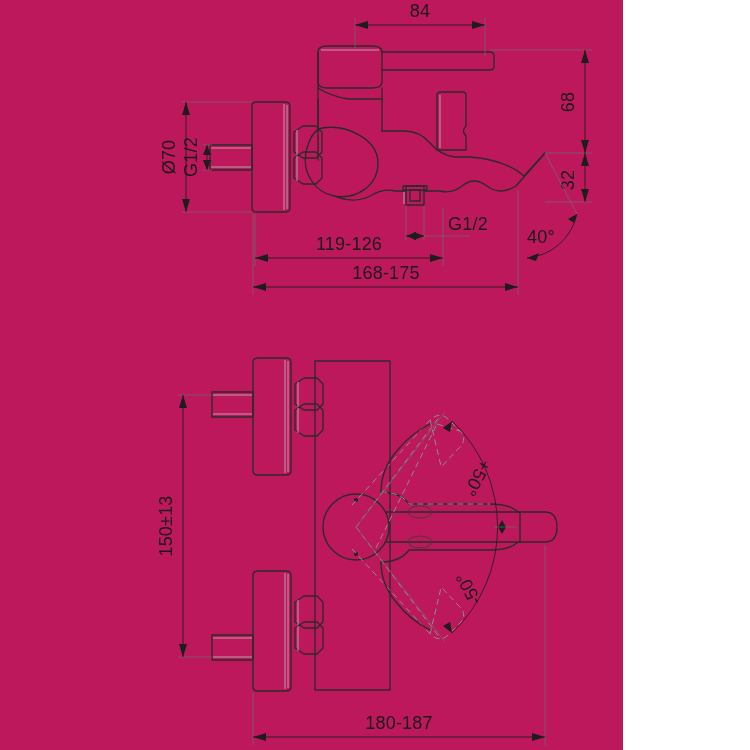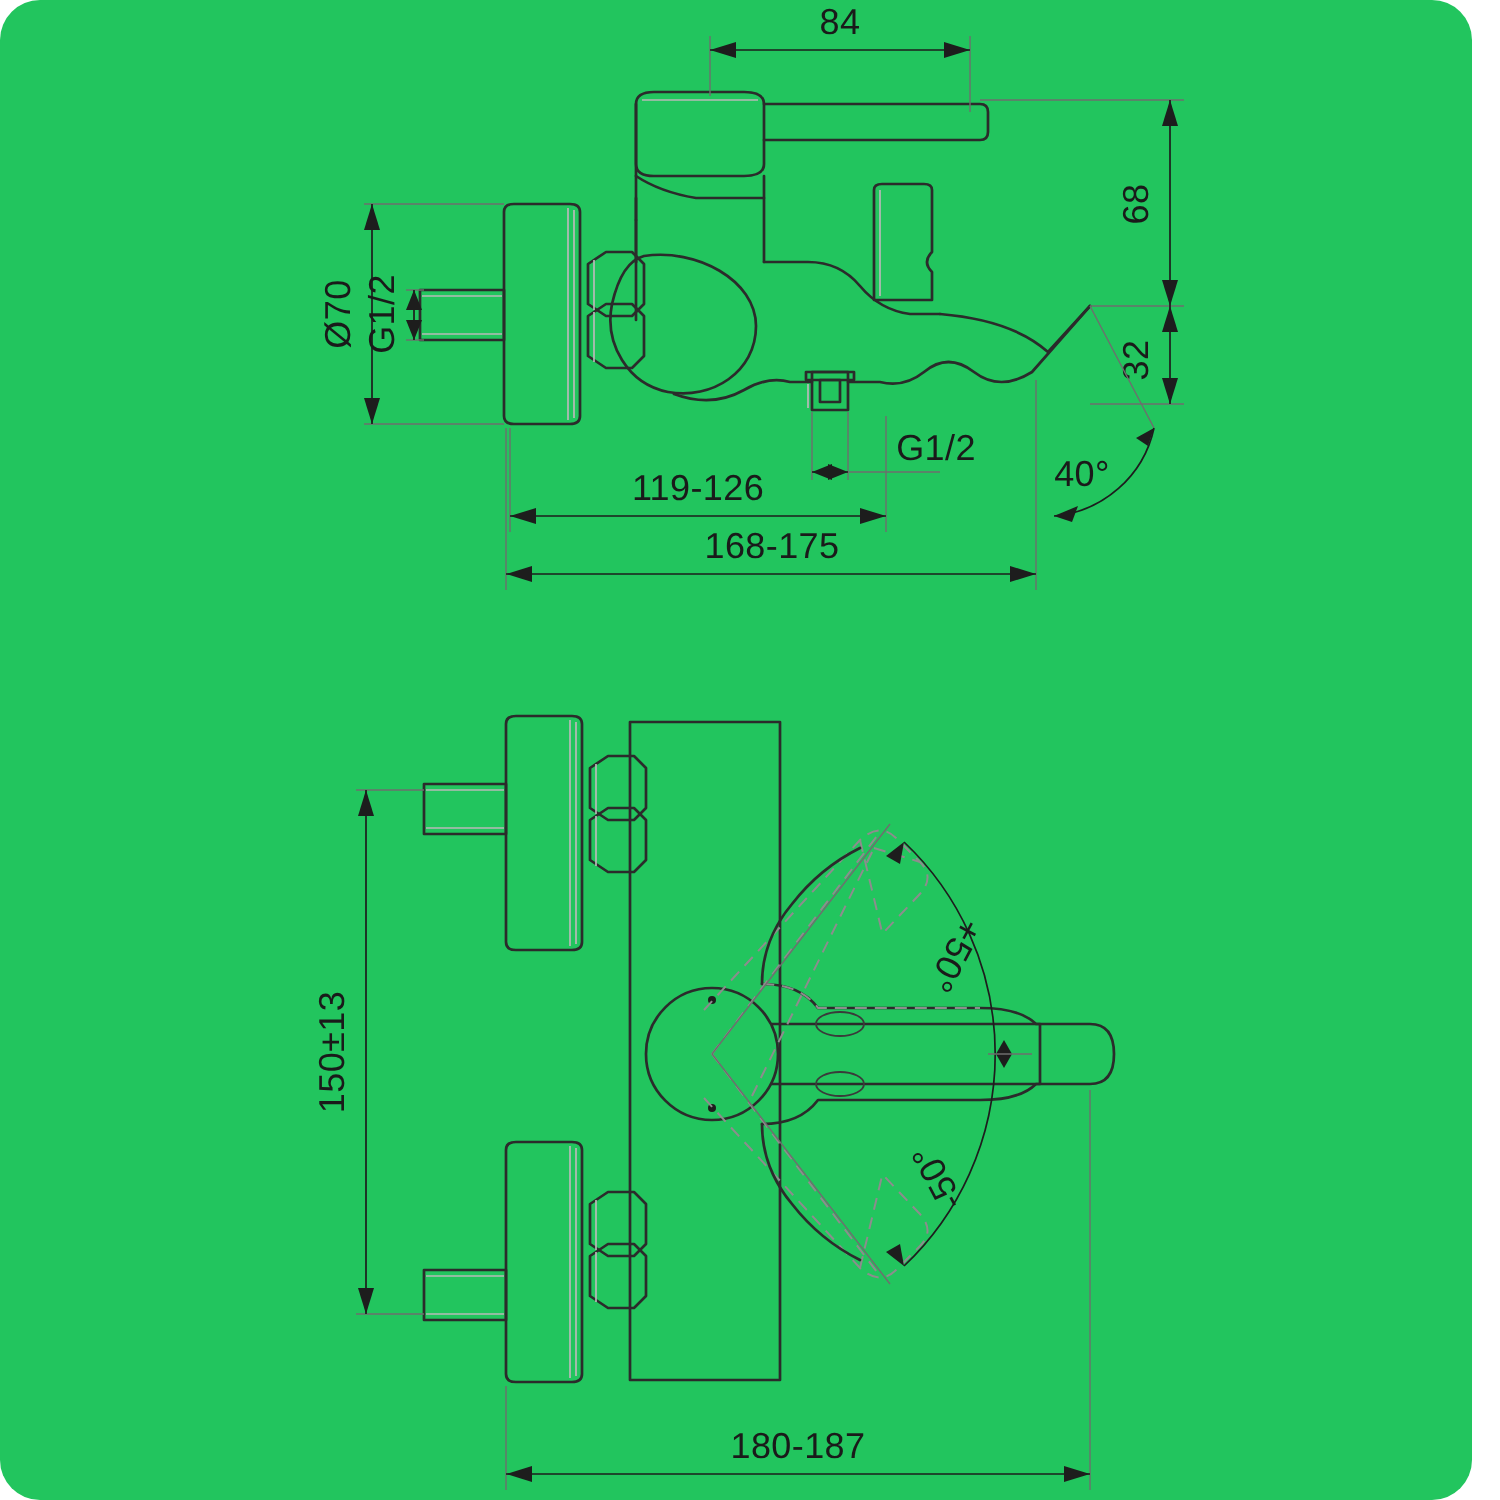--- a/index.html
+++ b/index.html
@@ -5,25 +5,24 @@
   html, body {
     margin: 0;
     padding: 0;
     background: #ffffff;
   }
   body {
     font-family: "Liberation Sans", sans-serif;
   }
   #sheet {
     position: relative;
-    width: 736px;
+    width: 623px;
     height: 750px;
-    background: #22c55e;
+    background: #be185d;
     overflow: hidden;
-    border-radius: 20px;
   }
   #sheet svg {
     display: block;
   }
   .outline {
     fill: none;
     stroke: #2b2b2b;
     stroke-width: 1.35;
     stroke-linejoin: round;
     stroke-linecap: round;

